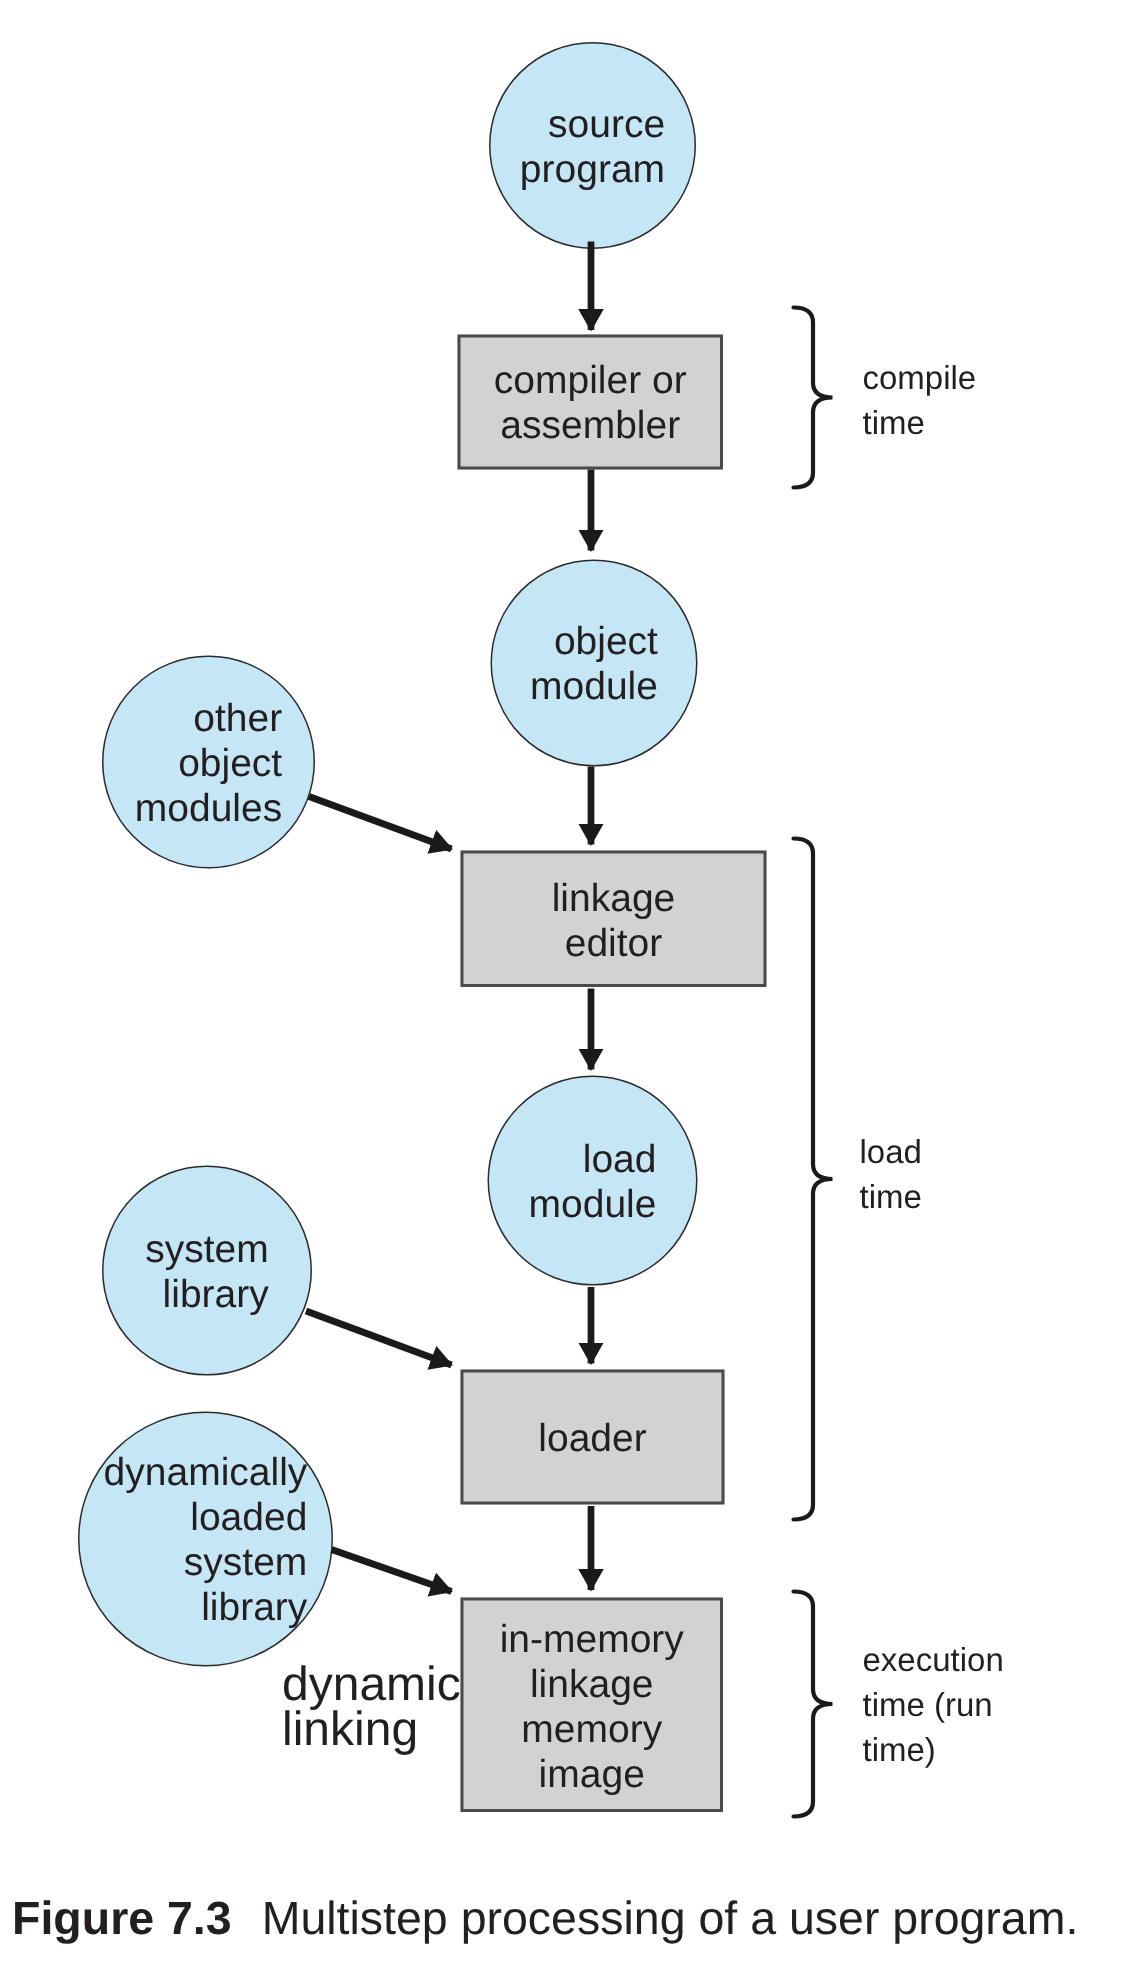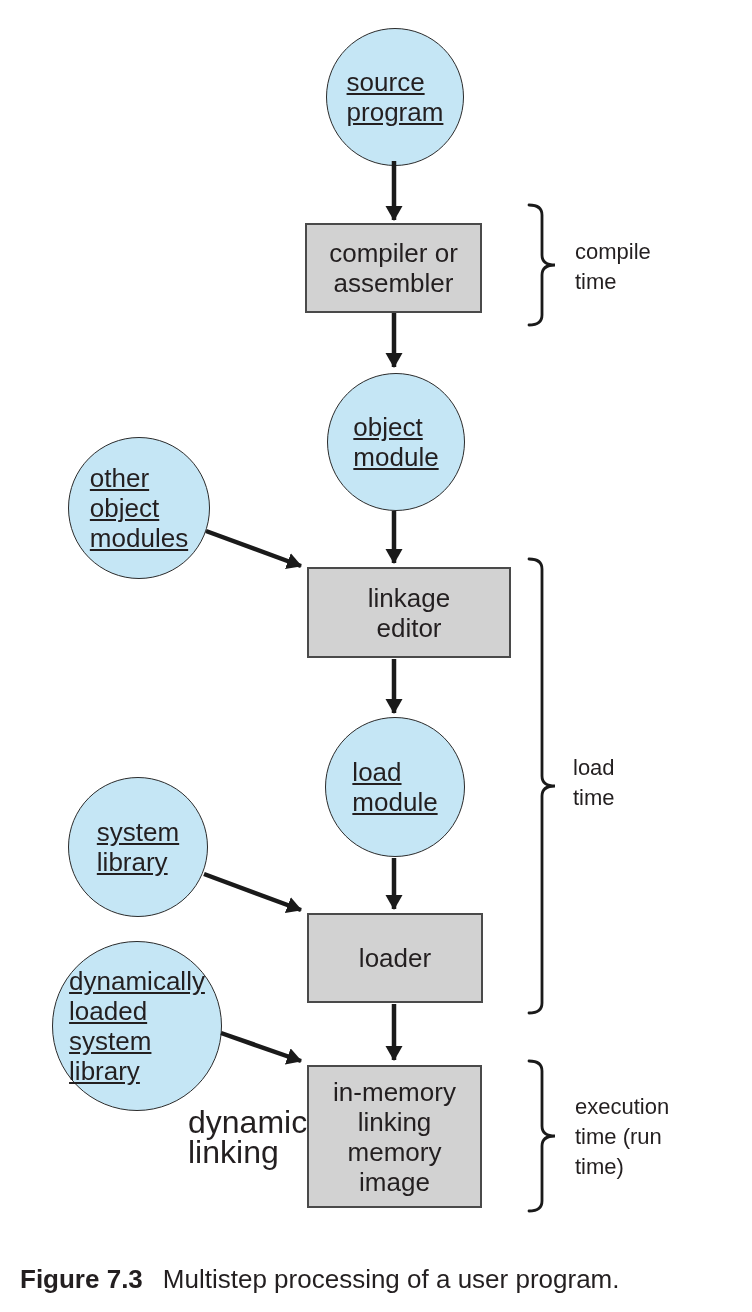--- a/index.html
+++ b/index.html
@@ -10,23 +10,22 @@
     font-family:"Liberation Sans", sans-serif;
     color:#231f20;
     overflow:hidden;
   }
   .node-circle{
     position:absolute;
     border-radius:50%;
     background:#c5e6f5;
     border:1.8px solid #2b2b2b;
     display:flex;align-items:center;justify-content:center;
-    text-align:left;
+    text-align:right;
     box-sizing:border-box;
-    text-decoration:underline;
   }
   .node-box{
     position:absolute;
     background:#d2d2d2;
     border:2px solid #4a4a4a;
     display:flex;align-items:center;justify-content:center;
     text-align:center;
     box-sizing:border-box;
   }
   .node-label{
@@ -48,22 +47,22 @@
     font-size:32px;
     line-height:30px;
     text-align:left;
   }
   .overlay{
     position:absolute;left:0;top:0;
     pointer-events:none;
   }
   .caption{
     position:absolute;
-    left:20px;top:1260px;
-    font-size:26px;
+    left:8px;top:1260px;
+    font-size:31px;
     line-height:38px;
     white-space:nowrap;
   }
   .caption .cap-label{font-weight:bold;margin-right:20px;}
 </style>
 </head>
 <body>
 
 <div class="figure-canvas">
 
@@ -109,21 +108,21 @@
     <span class="node-label">linkage
 editor</span>
   </div>
 
   <div class="node-box" style="left:307px;top:913px;width:176px;height:90px;">
     <span class="node-label">loader</span>
   </div>
 
   <div class="node-box" style="left:307px;top:1065px;width:175px;height:143px;">
     <span class="node-label">in-memory
-linking
+linkage
 memory
 image</span>
   </div>
 
   <div class="stage-label" style="left:575px;top:237px;">compile
 time</div>
 
   <div class="stage-label" style="left:573px;top:753px;">load
 time</div>
 

